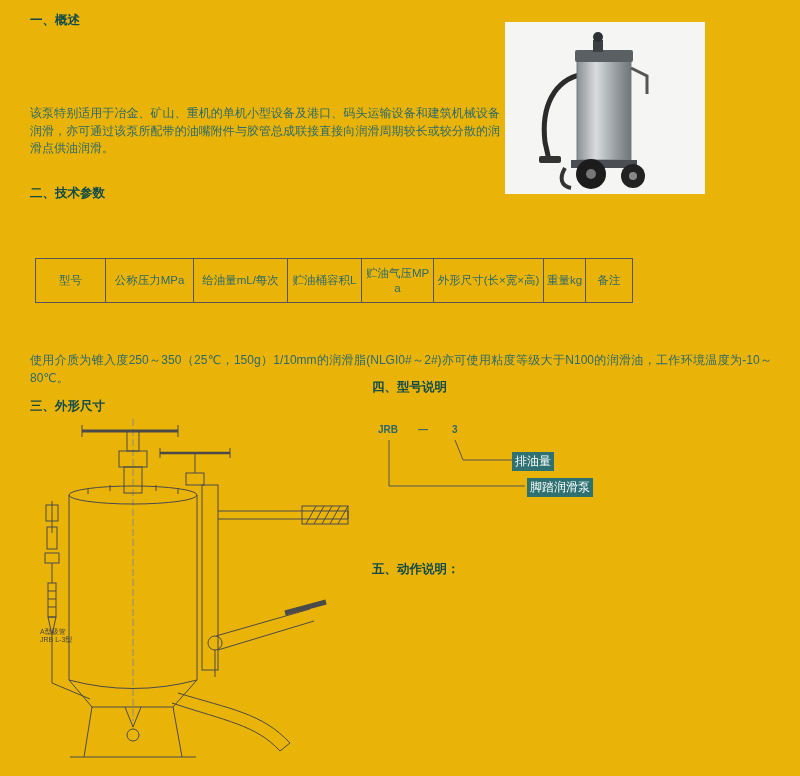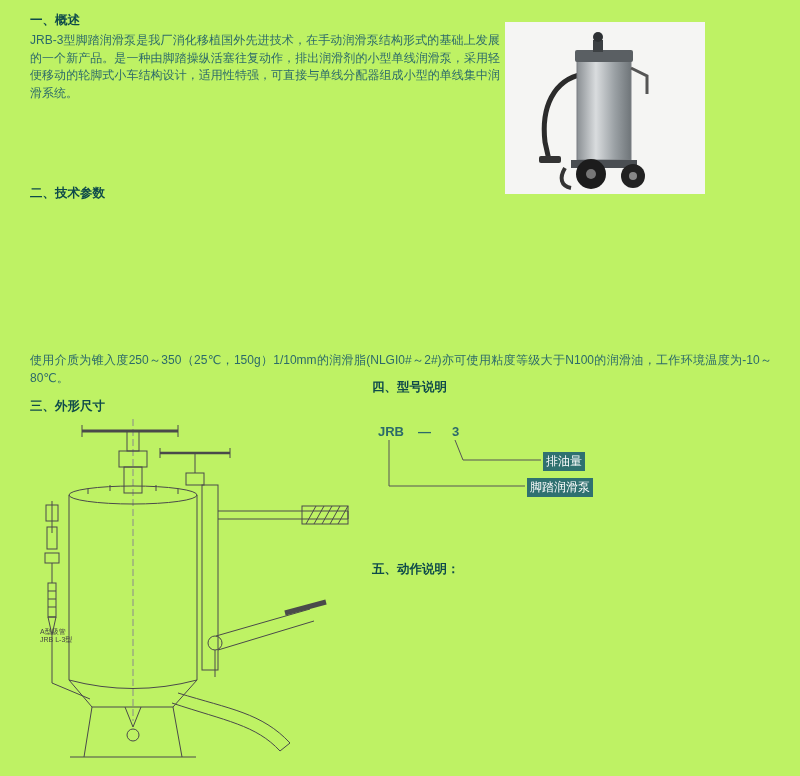--- a/index.html
+++ b/index.html
@@ -1,41 +1,41 @@
 <!DOCTYPE html>
 <html><head>
 <meta charset="utf-8">
 <style>
   * { margin:0; padding:0; box-sizing:border-box; }
   html,body { background:#fff; }
   body { font-family:"Liberation Sans","DejaVu Sans",sans-serif; }
-  .page { position:relative; width:800px; height:776px; background:#bef264; overflow:hidden;
+  .page { position:relative; width:800px; height:776px; background:#eab308; overflow:hidden;
           color:#2c6a6a; font-size:12px; }
   .sec-title { position:absolute; font-weight:bold; color:#0e4a4a; font-size:12.5px; white-space:nowrap; }
   .para { position:absolute; line-height:17.5px; text-align:justify; color:#2c6a6a; }
   .hl { background:#2f7170; color:#ffffff; padding:0 1px; }
   .callout { position:absolute; background:#2f7170; color:#ffffff; padding:1px 3px; font-size:12px; white-space:nowrap; }
-  .code-part { position:absolute; color:#2c6a6a; font-size:13px; font-weight:bold; }
+  .code-part { position:absolute; color:#2c6a6a; font-size:10px; font-weight:bold; }
   table.params { position:absolute; left:35px; top:258px; width:597px; border-collapse:collapse;
                  table-layout:fixed; font-size:11.5px; color:#2c6a6a; }
   table.params th, table.params td { border:1px solid #555; text-align:center; vertical-align:middle;
                  padding:3px 2px; font-weight:normal; line-height:15px; height:44px; word-break:break-all; }
   svg { display:block; }
   .abs { position:absolute; }
   .tiny-label { position:absolute; font-size:7px; line-height:8px; color:#444; white-space:nowrap; }
 </style>
 </head>
 <body>
 
 <div class="page">
 
   <div class="sec-title" style="left:30px; top:12px;">
     <span>一、</span><span>概述</span>
   </div>
-  <div class="para" style="left:30px; top:32px; width:470px;">JRB-3型脚踏润滑泵是我厂消化移植国外先进技术，在手动润滑泵结构形式的基础上发展的一个新产品。是一种由脚踏操纵活塞往复动作，排出润滑剂的小型单线润滑泵，采用轻便移动的轮脚式小车结构设计，适用性特强，可直接与单线分配器组成小型的单线集中润滑系统。</div>
+  <div class="para" style="left:30px; top:105px; width:470px;">该泵特别适用于冶金、矿山、重机的单机小型设备及港口、码头运输设备和建筑机械设备润滑，亦可通过该泵所配带的油嘴附件与胶管总成联接直接向润滑周期较长或较分散的润滑点供油润滑。</div>
 
   <svg class="abs" style="left:505px; top:22px;" width="200" height="172" viewBox="0 0 200 172">
     <rect width="200" height="172" fill="#f5f5f3"></rect>
     <path d="M78,52 C48,58 36,86 40,120 L44,138" stroke="#2b2b2b" stroke-width="5" fill="none"></path>
     <rect x="34" y="134" width="22" height="7" rx="2" fill="#333"></rect>
     <defs>
       <linearGradient id="cyl" x1="0" y1="0" x2="1" y2="0">
         <stop offset="0" stop-color="#8a8f93"></stop>
         <stop offset="0.35" stop-color="#d9dcde"></stop>
         <stop offset="0.7" stop-color="#9aa0a4"></stop>
@@ -64,20 +64,30 @@
       <col style="width:70px">
         <col style="width:88px">
         <col style="width:94px">
         <col style="width:74px">
       <col style="width:72px">
         <col style="width:110px">
         <col style="width:42px">
         <col style="width:47px">
     </colgroup>
     <tbody>
+        <tr>
+      <th>型号</th>
+      <th>公称压力MPa</th>
+      <th>给油量mL/每次</th>
+      <th>贮油桶容积L</th>
+      <th>贮油气压MPa</th>
+      <th>外形尺寸(长×宽×高)</th>
+      <th>重量kg</th>
+      <th>备注</th>
+    </tr>
   </tbody>
     </table>
 
   <div class="para" style="left:30px; top:352px; width:742px;">使用介质为锥入度250～350（25℃，150g）1/10mm的润滑脂(NLGI0#～2#)亦可使用粘度等级大于N100的润滑油，工作环境温度为-10～80℃。</div>
 
   <div class="sec-title" style="left:30px; top:398px;">
     <span>三、</span><span>外形尺寸</span>
   </div>
 
   <svg class="abs" style="left:30px; top:415px;" width="340" height="358" viewBox="0 0 340 358">
@@ -158,20 +168,20 @@
   <div class="sec-title" style="left:372px; top:379px;">
     <span>四、</span><span>型号说明</span>
   </div>
   <span class="code-part" style="left:378px; top:424px;">JRB</span>
   <span class="code-part" style="left:418px; top:424px;">—</span>
   <span class="code-part" style="left:452px; top:424px;">3</span>
   <svg class="abs" style="left:375px; top:438px;" width="235" height="62" viewBox="0 0 235 62">
     <polyline points="80,2 88,22 166,22" fill="none" stroke="#555" stroke-width="1"></polyline>
     <polyline points="14,2 14,48 150,48" fill="none" stroke="#555" stroke-width="1"></polyline>
   </svg>
-  <span class="callout" style="left:543px; top:452px;">排油量</span>
+  <span class="callout" style="left:512px; top:452px;">排油量</span>
   <span class="callout" style="left:527px; top:478px;">脚踏润滑泵</span>
 
   <div class="sec-title" style="left:372px; top:561px;">
     <span>五、</span><span>动作说明</span><span>：</span>
   </div>
 
 </div>
 
 </body></html>

